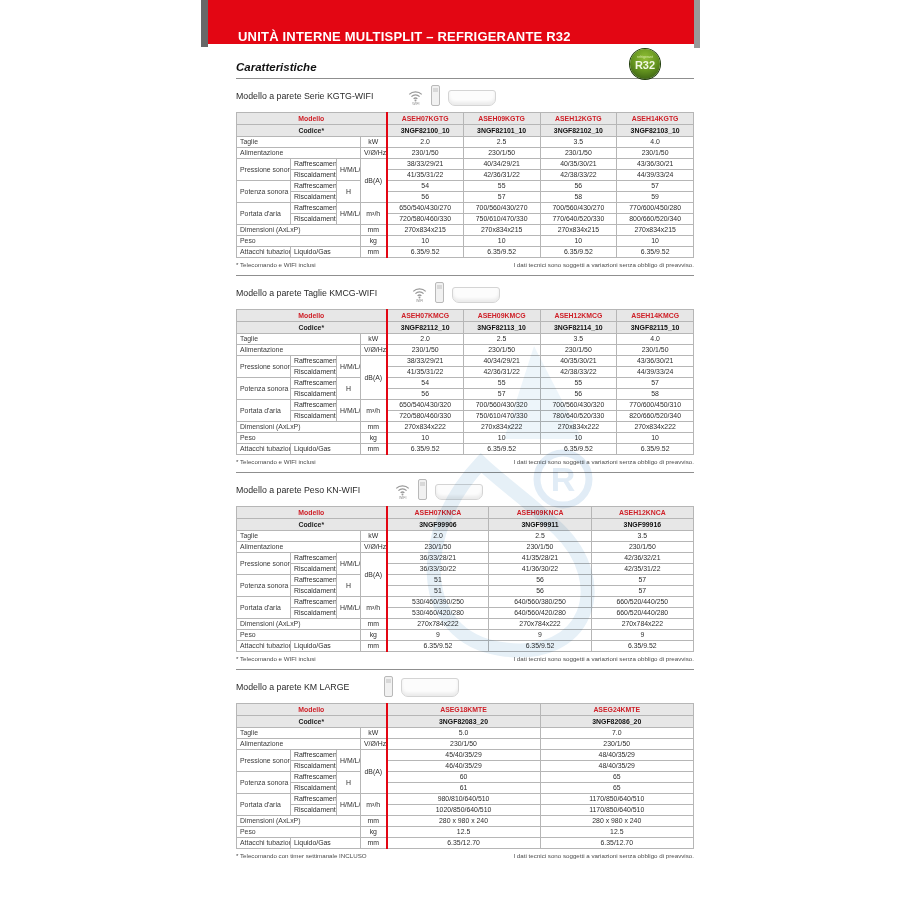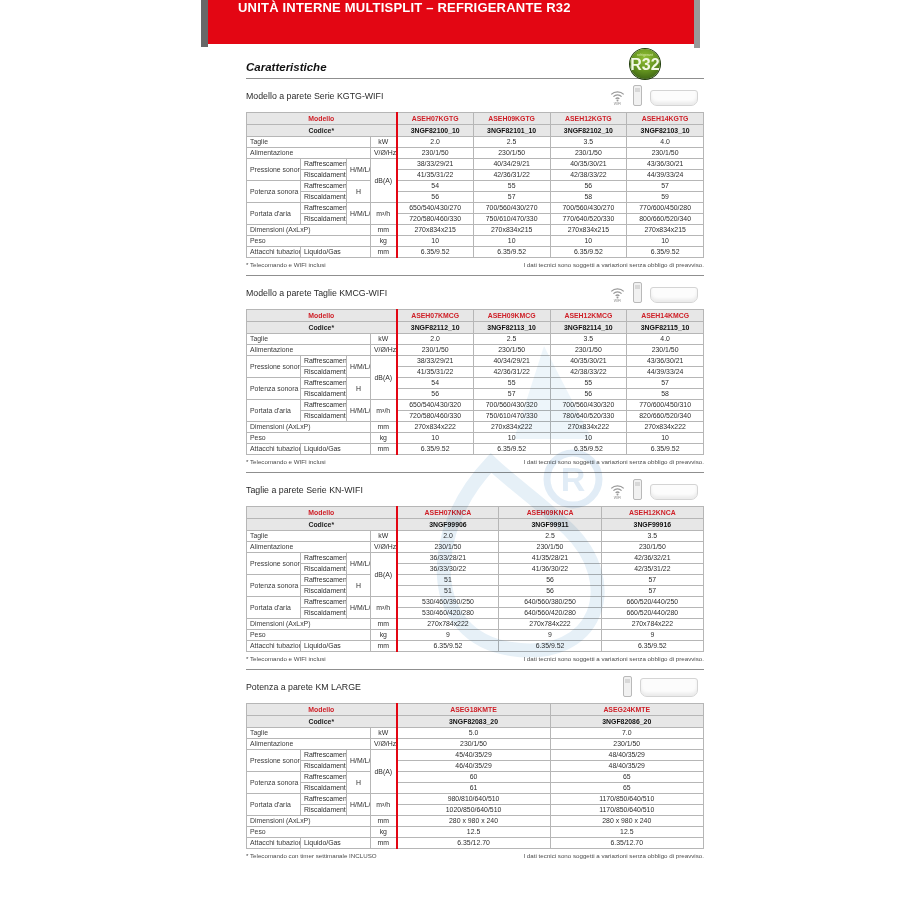--- a/index.html
+++ b/index.html
@@ -1,37 +1,37 @@
 <!DOCTYPE html>
 <html><head>
 <meta charset="utf-8">
 <style>
   html,body{margin:0;padding:0;background:#fff;}
   body{width:900px;height:900px;position:relative;overflow:hidden;
        font-family:"Liberation Sans",sans-serif;-webkit-font-smoothing:antialiased;}
   .page{position:absolute;left:208px;top:0;width:486px;}
   
-  .banner{position:relative;background:#e30613;height:44px;display:flex;align-items:flex-start;
+  .banner{position:relative;background:#e30613;height:44px;display:flex;align-items:flex-end;
           padding-left:30px;box-sizing:border-box;color:#fff;font-weight:bold;font-size:13px;
           letter-spacing:.2px;}
   .edgeL{position:absolute;left:-7px;top:0;width:7px;height:47px;background:#686868;}
   .edgeR{position:absolute;right:-6px;top:0;width:6px;height:48px;background:#9a9a9a;}
-  .content{position:relative;margin-left:38px;width:458px;}
+  .content{position:relative;margin-left:28px;width:458px;}
   .heading{margin-top:17px;font-size:11.5px;font-weight:bold;font-style:italic;color:#111;
            padding-bottom:5px;}
   
   .badge{position:absolute;right:34px;top:49px;width:30px;height:30px;border-radius:50%;z-index:6;
          background:radial-gradient(circle at 50% 30%,#90bf35 0%,#63931f 50%,#2c4f10 100%);
          box-shadow:0 0 0 1px #203d0b;display:flex;flex-direction:column;align-items:center;
          justify-content:center;color:#fff;}
   .badge .sm{font-size:3.5px;color:#d9eaa9;line-height:1;}
-  .badge .bg{font-size:16px;font-weight:bold;line-height:1.05;color:#f2f8e4;}
+  .badge .bg{font-size:11px;font-weight:bold;line-height:1.05;color:#f2f8e4;}
   
   .section{border-top:1px solid #8f8f8f;position:relative;}
-  .shead{display:flex;justify-content:space-between;align-items:center;min-height:27px;
+  .shead{display:flex;align-items:center;min-height:27px;
          padding:3px 4px 3px 0;gap:35px;}
   .stitle{font-size:8.8px;color:#2a2a2a;}
   .sicons{display:flex;align-items:flex-end;gap:8px;padding-right:2px;}
   
   table.spec{width:100%;border-collapse:collapse;table-layout:fixed;}
   .spec td{border:1px solid #b6b6b6;font-size:6.9px;color:#2d2d2d;padding:1px 3px;height:8px;
            line-height:1.1;white-space:nowrap;overflow:hidden;}
   .spec tr.hrow td{background:#e7e7e7;text-align:center;height:9px;}
   .spec td.hl{color:#cf2028;font-weight:bold;}
   .spec td.hc{font-weight:bold;color:#222;}
@@ -375,21 +375,21 @@
               </tr>
             </tbody>
           </table>
           <div class="footrow">
             <span>* Telecomando e WIFI inclusi</span>
             <span>I dati tecnici sono soggetti a variazioni senza obbligo di preavviso.</span>
           </div>
         </div>
         <div class="section">
           <div class="shead">
-            <span class="stitle">Taglie a parete Serie KN-WIFI</span>
+            <span class="stitle">Modello a parete Peso KN-WIFI</span>
             <span class="sicons">
               <span class="ic">
                 <svg width="15" height="12" viewBox="0 0 24 19">
                   <path d="M2 7 A14 14 0 0 1 22 7" stroke="#9a9a9a" fill="none" stroke-width="2"></path>
                   <path d="M5.5 10.5 A9 9 0 0 1 18.5 10.5" stroke="#9a9a9a" fill="none" stroke-width="2"></path>
                   <path d="M9 14 A4.5 4.5 0 0 1 15 14" stroke="#9a9a9a" fill="none" stroke-width="2"></path>
                   <circle cx="12" cy="16.6" r="1.6" fill="#9a9a9a"></circle>
                 </svg>
                 <span class="wlab">WIFI</span>
               </span>
@@ -508,21 +508,21 @@
               </tr>
             </tbody>
           </table>
           <div class="footrow">
             <span>* Telecomando e WIFI inclusi</span>
             <span>I dati tecnici sono soggetti a variazioni senza obbligo di preavviso.</span>
           </div>
         </div>
         <div class="section">
           <div class="shead">
-            <span class="stitle">Potenza a parete KM LARGE</span>
+            <span class="stitle">Modello a parete KM LARGE</span>
             <span class="sicons">
               <span class="ic">
                 <span class="remote-body">
                   <span class="remote-scr"></span>
                 </span>
               </span>
               <span class="ic">
                 <span class="wall-body wall-lg"></span>
               </span>
             </span>

